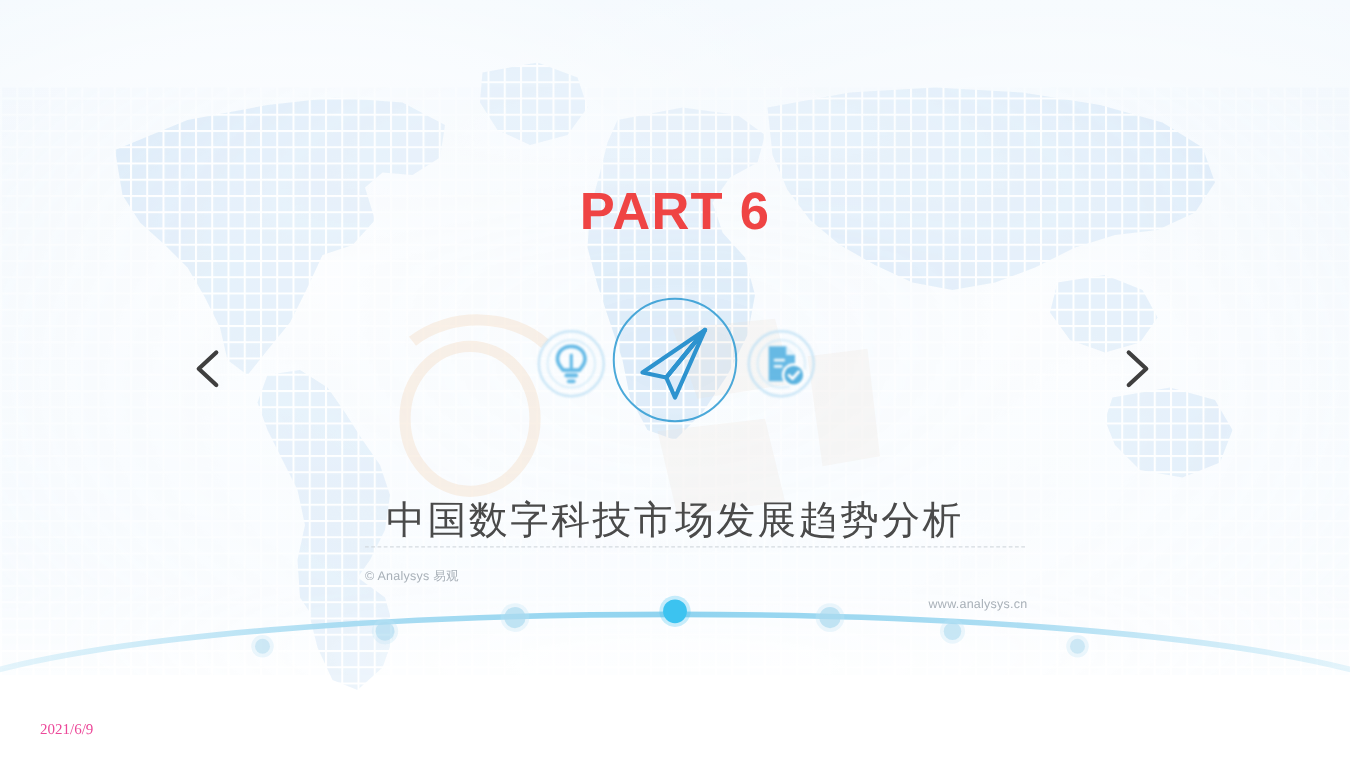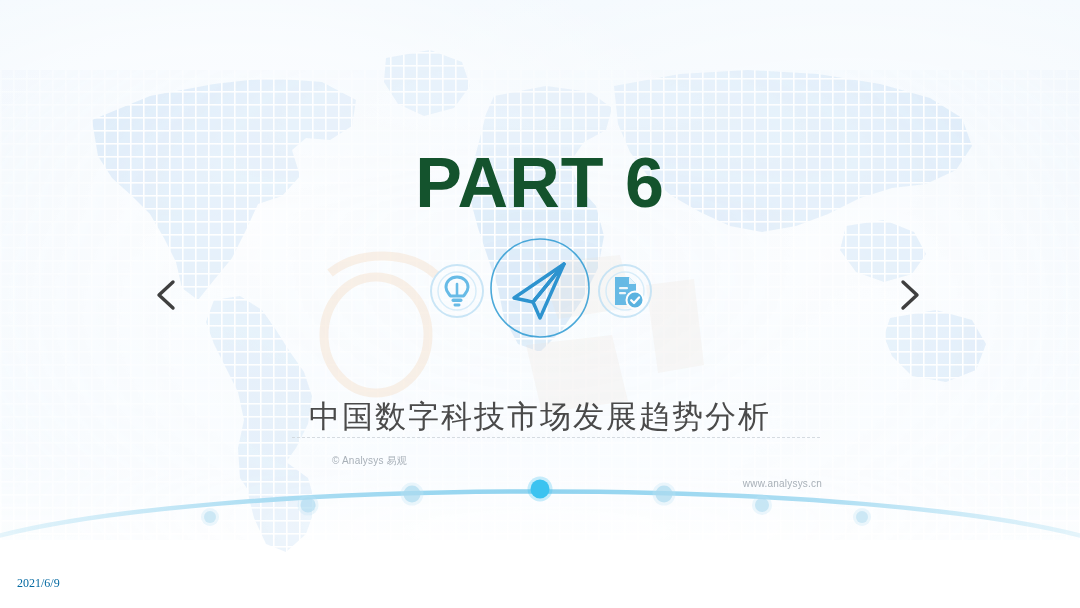--- a/index.html
+++ b/index.html
@@ -53,24 +53,24 @@
     pointer-events: none;
     opacity: .5;
   }
 
   
   .part-title {
     position: absolute;
     left: 0; right: 0;
     top: 148px;
     text-align: center;
-    font-size: 70px;
+    font-size: 42px;
     font-weight: bold;
     letter-spacing: 1px;
-    color: #14532d;
+    color: #ef4444;
     line-height: 1;
   }
 
   
   .icon-row {
     position: absolute;
     left: 0; right: 0;
     top: 236px;
     height: 110px;
   }
@@ -114,21 +114,20 @@
     height: 0;
     border-top: 1px dashed #cfd6dc;
     opacity: .85;
   }
   .credit-left {
     position: absolute;
     left: 292px; top: 454px;
     font-size: 10px;
     color: #a8b0b8;
     letter-spacing: .2px;
-    margin-left: 40px;
   }
   .credit-right {
     position: absolute;
     right: 258px; top: 454px;
     font-size: 10px;
     color: #a8b0b8;
     letter-spacing: .2px;
     margin-top: 24px;
   }
 
@@ -153,23 +152,23 @@
 
   
   .footer {
     position: absolute;
     left: 0; right: 0;
     bottom: 0;
     height: 44px;
   }
   .footer-date {
     position: absolute;
-    left: 17px; top: 12px;
+    left: 32px; top: 12px;
     font-size: 12px;
-    color: #0369a1;
+    color: #ec4899;
     font-family: "Liberation Serif", "DejaVu Serif", serif;
     text-align: center;
   }
   .footer-center {
     position: absolute;
     left: 0; right: 0; top: 13px;
     text-align: center;
     font-size: 12px;
     color: #8a8a8a;
   }

